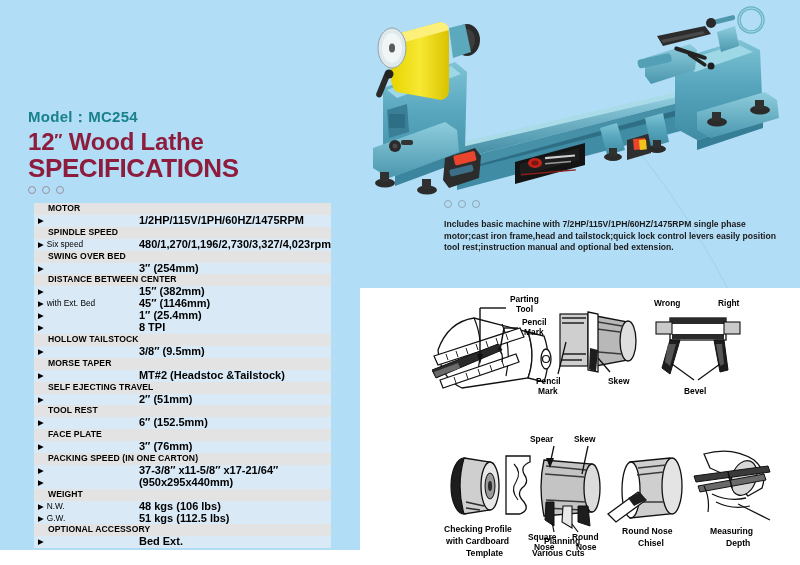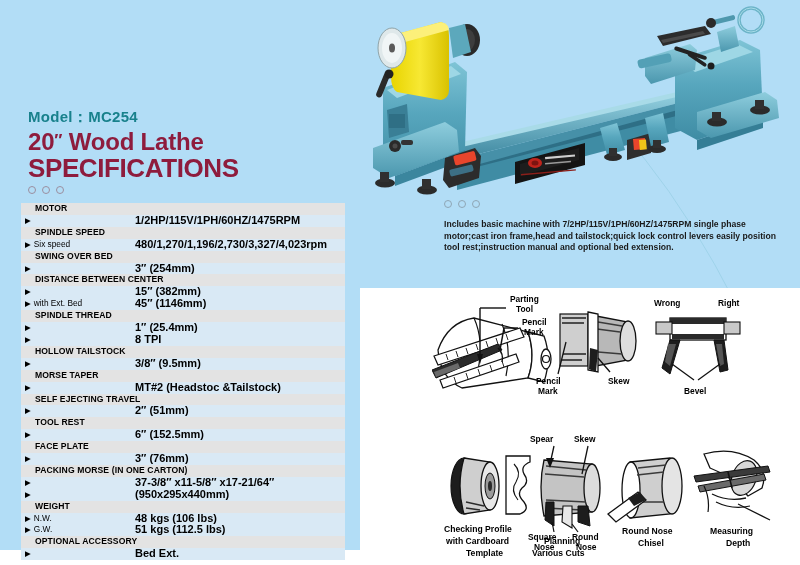--- a/index.html
+++ b/index.html
@@ -84,23 +84,23 @@
   .dots i {
     display: block;
     width: 8px; height: 8px;
     border: 1.3px solid #9b8fa0;
     border-radius: 50%;
   }
 
   
   .spec-table {
     position: absolute;
-    left: 21px;
+    left: 34px;
     top: 203px;
-    width: 324px;
+    width: 297px;
     border-collapse: collapse;
     font-size: 8.4px;
   }
   .spec-table tr { height: 11.9px; }
   .spec-table td {
     padding: 0 0 0 4px;
     vertical-align: middle;
     line-height: 11.9px;
     white-space: nowrap;
   }
@@ -282,21 +282,21 @@
   <polygon points="100,158 130,148 136,156 134,178 104,188 98,180" fill="#2c2c2c"></polygon>
   <rect x="108" y="156" width="22" height="10" rx="2" fill="#e8452c" transform="rotate(-14 108 156)"></rect>
   <rect x="104" y="170" width="24" height="7" rx="2" fill="#3c6f85" transform="rotate(-14 104 170)"></rect>
 </svg>
 
 <div class="title-block">
   <div class="model-line">
     <span>Model：</span><span>MC254</span>
   </div>
   <div class="title-main">
-    <span>20</span><span class="inch">″</span>
+    <span>12</span><span class="inch">″</span>
     <span>Wood Lathe</span>
   </div>
   <div class="title-sub">SPECIFICATIONS</div>
   <div class="dots">
     <i></i>
     <i></i>
     <i></i>
   </div>
 </div>
 
@@ -327,23 +327,20 @@
         <td class="c-label" colspan="2">DISTANCE BETWEEN CENTER</td>
       </tr>
       <tr class="val">
         <td class="v-name"><span class="arrow">▶</span></td>
         <td class="v-val">15″  (382mm)</td>
       </tr>
       <tr class="val">
         <td class="v-name"><span class="arrow">▶</span>with Ext. Bed</td>
         <td class="v-val">45″  (1146mm)</td>
       </tr>
-      <tr class="cat">
-        <td class="c-label" colspan="2">SPINDLE THREAD</td>
-      </tr>
       <tr class="val">
         <td class="v-name"><span class="arrow">▶</span></td>
         <td class="v-val">1″  (25.4mm)</td>
       </tr>
       <tr class="val">
         <td class="v-name"><span class="arrow">▶</span></td>
         <td class="v-val">8 TPI</td>
       </tr>
       <tr class="cat">
         <td class="c-label" colspan="2">HOLLOW TAILSTOCK</td>
@@ -374,21 +371,21 @@
         <td class="v-val">6″  (152.5mm)</td>
       </tr>
       <tr class="cat">
         <td class="c-label" colspan="2">FACE PLATE</td>
       </tr>
       <tr class="val">
         <td class="v-name"><span class="arrow">▶</span></td>
         <td class="v-val">3″  (76mm)</td>
       </tr>
       <tr class="cat">
-        <td class="c-label" colspan="2">PACKING MORSE (IN ONE CARTON)</td>
+        <td class="c-label" colspan="2">PACKING SPEED (IN ONE CARTON)</td>
       </tr>
       <tr class="val">
         <td class="v-name"><span class="arrow">▶</span></td>
         <td class="v-val">37-3/8″ x11-5/8″ x17-21/64″</td>
       </tr>
       <tr class="val">
         <td class="v-name"><span class="arrow">▶</span></td>
         <td class="v-val">(950x295x440mm)</td>
       </tr>
       <tr class="cat">

